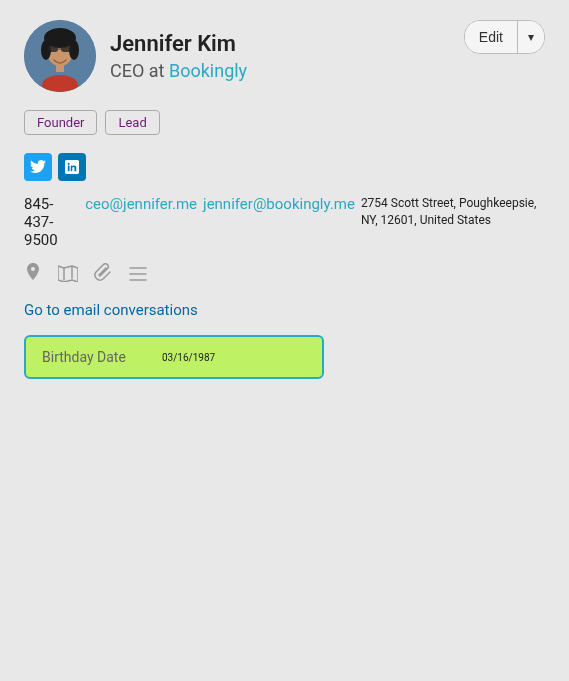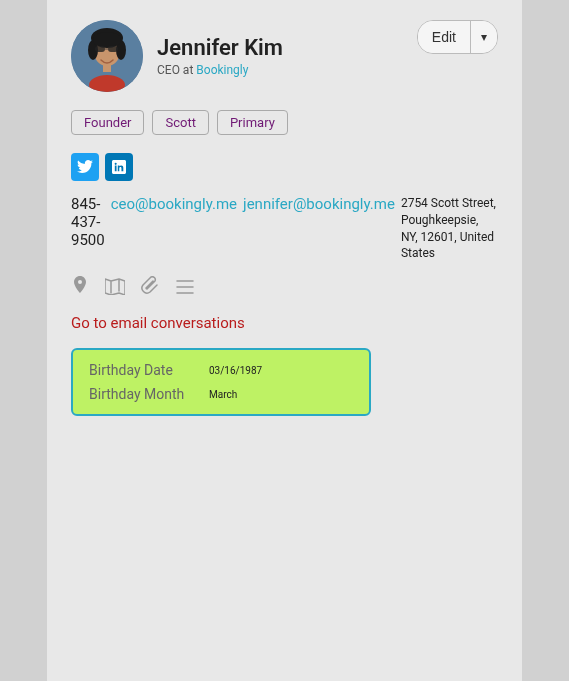--- a/index.html
+++ b/index.html
@@ -7,21 +7,21 @@
       font-family: -apple-system, BlinkMacSystemFont, "Segoe UI", Roboto, sans-serif;
       background: #d1d1d1;
       width: 569px;
       min-height: 681px;
       display: flex;
       align-items: flex-start;
       justify-content: center;
     }
     .card {
       background: #e8e8e8;
-      width: 475px;
+      width: 569px;
       min-height: 681px;
       padding: 20px 24px 36px 24px;
       position: relative;
     }
     .header {
       display: flex;
       align-items: flex-start;
       justify-content: space-between;
       margin-bottom: 18px;
     }
@@ -50,21 +50,21 @@
       flex-direction: column;
       gap: 2px;
     }
     .name {
       font-size: 22px;
       font-weight: 600;
       color: #222;
       line-height: 1.2;
     }
     .title-company {
-      font-size: 12px;
+      font-size: 18px;
       color: #555;
     }
     .company-link {
       color: #2aa8c4;
       text-decoration: none;
     }
     .edit-btn-group {
       display: flex;
       align-items: center;
       border: 1px solid #bbb;
@@ -158,21 +158,21 @@
       margin-bottom: 14px;
       align-items: center;
     }
     .action-icon {
       color: #888;
       font-size: 18px;
       cursor: pointer;
     }
     .go-to-email {
       font-size: 15px;
-      color: #b91c1c;
+      color: #0369a1;
       text-decoration: none;
       cursor: pointer;
       margin-bottom: 16px;
       display: block;
     }
     .birthday-box {
       border: 2px solid #2aa8c4;
       border-radius: 6px;
       padding: 12px 16px;
       background: #bef264;
@@ -240,40 +240,39 @@
       <button class="edit-btn">Edit</button>
       <div class="divider-btn"></div>
       <button class="dropdown-btn">
         <span>▾</span>
       </button>
     </div>
   </div>
 
   <div class="tags">
     <span class="tag">Founder</span>
-    <span class="tag">Scott</span>
-    <span class="tag">Primary</span>
+    <span class="tag">Lead</span>
   </div>
 
   <div class="social-icons">
     <div class="social-icon twitter-icon">
       <svg width="16" height="14" viewBox="0 0 16 14" fill="white" xmlns="http://www.w3.org/2000/svg">
         <path d="M16 1.657a6.58 6.58 0 0 1-1.885.517A3.29 3.29 0 0 0 15.558.24a6.574 6.574 0 0 1-2.084.797A3.283 3.283 0 0 0 11.077 0C9.265 0 7.796 1.47 7.796 3.282c0 .257.029.507.085.747C5.152 3.892 2.733 2.585 1.114.6a3.27 3.27 0 0 0-.445 1.65c0 1.139.58 2.144 1.46 2.733a3.274 3.274 0 0 1-1.487-.41v.041c0 1.59 1.132 2.917 2.633 3.218a3.3 3.3 0 0 1-.865.115c-.212 0-.418-.02-.618-.059.418 1.304 1.63 2.253 3.067 2.28A6.586 6.586 0 0 1 0 11.525a9.292 9.292 0 0 0 5.032 1.475c6.038 0 9.341-5.002 9.341-9.341 0-.142-.003-.284-.01-.424A6.678 6.678 0 0 0 16 1.657z"></path>
       </svg>
     </div>
     <div class="social-icon linkedin-icon">
       <svg width="14" height="14" viewBox="0 0 14 14" fill="white" xmlns="http://www.w3.org/2000/svg">
         <path d="M1.571 0C.703 0 0 .703 0 1.571v10.858C0 13.297.703 14 1.571 14h10.858C13.297 14 14 13.297 14 12.429V1.571C14 .703 13.297 0 12.429 0H1.571zm2.1 2.8a1.05 1.05 0 1 1 0 2.1 1.05 1.05 0 0 1 0-2.1zM2.8 5.6h1.75v5.6H2.8V5.6zm2.975 0h1.68v.77c.245-.42.84-.84 1.75-.84 1.82 0 2.1.98 2.1 2.45V11.2H9.45V8.33c0-.63-.21-1.33-.98-1.33-.84 0-1.19.63-1.19 1.33V11.2H5.775V5.6z"></path>
       </svg>
     </div>
   </div>
 
   <div class="contact-info">
     <span class="phone">845-437-9500</span>
-    <a class="email-link" href="#">ceo@bookingly.me</a>
+    <a class="email-link" href="#">ceo@jennifer.me</a>
     <a class="email-link" href="#">jennifer@bookingly.me</a>
     <span class="address">2754 Scott Street, Poughkeepsie, NY, 12601, United States</span>
   </div>
 
   <div class="action-icons">
 
     <span class="action-icon" title="Location">
       <svg width="18" height="20" viewBox="0 0 18 20" fill="none" xmlns="http://www.w3.org/2000/svg">
         <path d="M9 0C5.686 0 3 2.686 3 6c0 4.5 6 11 6 11s6-6.5 6-11c0-3.314-2.686-6-6-6zm0 8a2 2 0 1 1 0-4 2 2 0 0 1 0 4z" fill="#999"></path>
       </svg>
@@ -300,19 +299,15 @@
     </span>
   </div>
 
   <a class="go-to-email" href="#">Go to email conversations</a>
 
   <div class="birthday-box">
     <div class="birthday-row">
       <span class="birthday-label">Birthday Date</span>
       <span class="birthday-value">03/16/1987</span>
     </div>
-    <div class="birthday-row">
-      <span class="birthday-label">Birthday Month</span>
-      <span class="birthday-value">March</span>
-    </div>
   </div>
 
 </div>
 
 </body></html>

